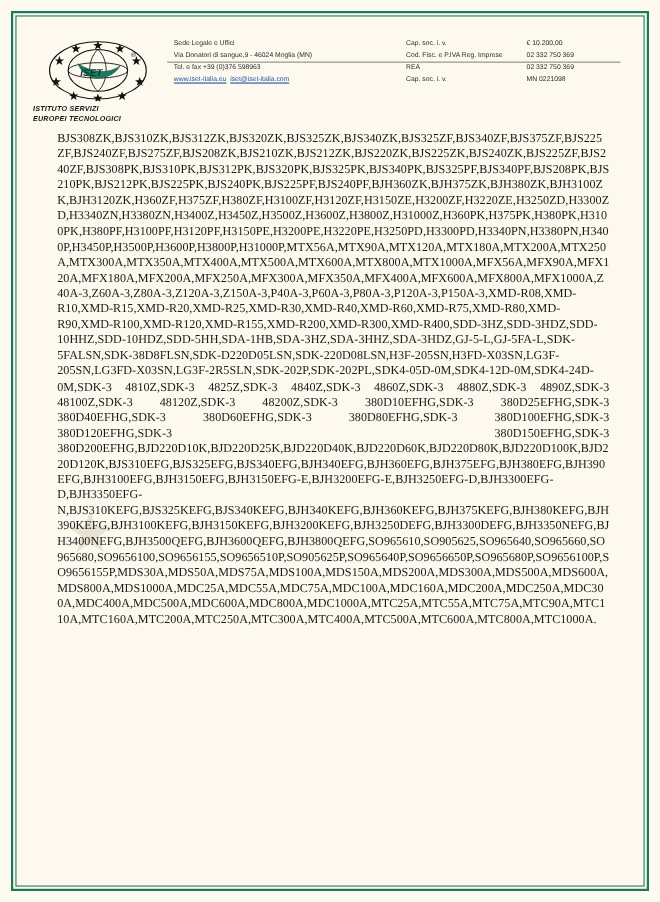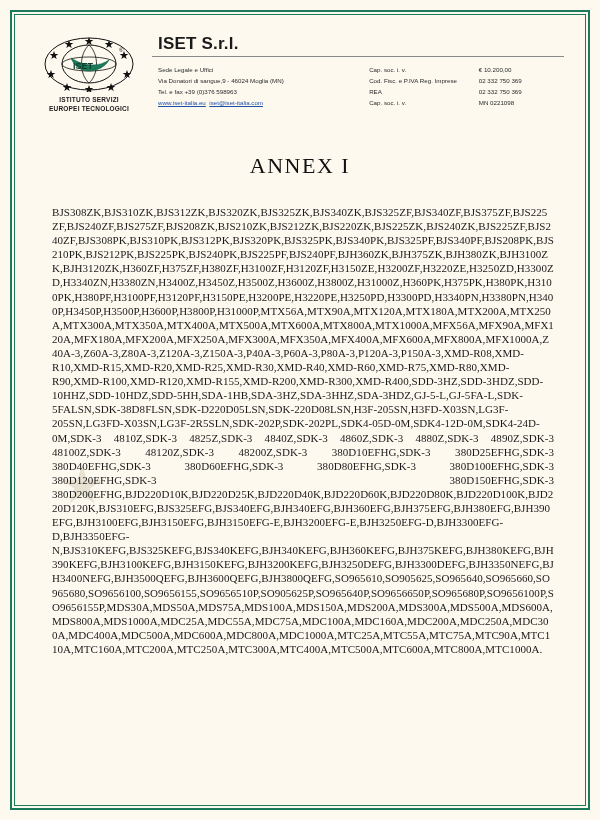--- a/index.html
+++ b/index.html
@@ -67,22 +67,23 @@
   .header {
     position: relative;
     display: flex;
     align-items: flex-start;
     padding: 10px 14px 6px 8px;
     z-index: 2;
   }
   .logo-block {
     width: 118px;
     flex: 0 0 118px;
-    text-align: center;
+    text-align: left;
     padding-top: 4px;
+    font-style: italic;
   }
   .logo-circle-wrap {
     position: relative;
     width: 92px;
     height: 56px;
     margin: 0 auto;
   }
   .logo-svg { display: block; }
   .logo-caption {
     margin-top: 4px;
@@ -200,21 +201,20 @@
             <text x="76" y="16" font-family="Liberation Sans, sans-serif" font-size="6" fill="#111">®</text>
           </svg>
         </div>
         <div class="logo-caption">
           <div>ISTITUTO SERVIZI</div>
           <div>EUROPEI TECNOLOGICI</div>
         </div>
       </div>
 
       <div class="company-block">
-        <div class="company-name">ISET S.r.l.</div>
         <table class="company-table">
           <tbody>
             <tr>
               <td class="left">Sede Legale e Uffici</td>
               <td class="mid">Cap. soc. i. v.</td>
               <td class="right">€ 10.200,00</td>
             </tr>
             <tr>
               <td class="left">Via Donatori di sangue,9 - 46024 Moglia (MN)</td>
               <td class="mid">Cod. Fisc. e P.IVA Reg. Imprese</td>
@@ -230,18 +230,17 @@
                 <a class="link" href="#">www.iset-italia.eu</a><span>&nbsp; </span><a class="link" href="#">iset@iset-italia.com</a>
               </td>
               <td class="mid">Cap. soc. i. v.</td>
               <td class="right">MN 0221098</td>
             </tr>
           </tbody>
         </table>
       </div>
     </div>
 
-    <div class="doc-title">ANNEX I</div>
 
     <div class="codes">BJS308ZK,BJS310ZK,BJS312ZK,BJS320ZK,BJS325ZK,BJS340ZK,BJS325ZF,BJS340ZF,BJS375ZF,BJS225ZF,BJS240ZF,BJS275ZF,BJS208ZK,BJS210ZK,BJS212ZK,BJS220ZK,BJS225ZK,BJS240ZK,BJS225ZF,BJS240ZF,BJS308PK,BJS310PK,BJS312PK,BJS320PK,BJS325PK,BJS340PK,BJS325PF,BJS340PF,BJS208PK,BJS210PK,BJS212PK,BJS225PK,BJS240PK,BJS225PF,BJS240PF,BJH360ZK,BJH375ZK,BJH380ZK,BJH3100ZK,BJH3120ZK,H360ZF,H375ZF,H380ZF,H3100ZF,H3120ZF,H3150ZE,H3200ZF,H3220ZE,H3250ZD,H3300ZD,H3340ZN,H3380ZN,H3400Z,H3450Z,H3500Z,H3600Z,H3800Z,H31000Z,H360PK,H375PK,H380PK,H3100PK,H380PF,H3100PF,H3120PF,H3150PE,H3200PE,H3220PE,H3250PD,H3300PD,H3340PN,H3380PN,H3400P,H3450P,H3500P,H3600P,H3800P,H31000P,MTX56A,MTX90A,MTX120A,MTX180A,MTX200A,MTX250A,MTX300A,MTX350A,MTX400A,MTX500A,MTX600A,MTX800A,MTX1000A,MFX56A,MFX90A,MFX120A,MFX180A,MFX200A,MFX250A,MFX300A,MFX350A,MFX400A,MFX600A,MFX800A,MFX1000A,Z40A-3,Z60A-3,Z80A-3,Z120A-3,Z150A-3,P40A-3,P60A-3,P80A-3,P120A-3,P150A-3,XMD-R08,XMD-R10,XMD-R15,XMD-R20,XMD-R25,XMD-R30,XMD-R40,XMD-R60,XMD-R75,XMD-R80,XMD-R90,XMD-R100,XMD-R120,XMD-R155,XMD-R200,XMD-R300,XMD-R400,SDD-3HZ,SDD-3HDZ,SDD-10HHZ,SDD-10HDZ,SDD-5HH,SDA-1HB,SDA-3HZ,SDA-3HHZ,SDA-3HDZ,GJ-5-L,GJ-5FA-L,SDK-5FALSN,SDK-38D8FLSN,SDK-D220D05LSN,SDK-220D08LSN,H3F-205SN,H3FD-X03SN,LG3F-205SN,LG3FD-X03SN,LG3F-2R5SLN,SDK-202P,SDK-202PL,SDK4-05D-0M,SDK4-12D-0M,SDK4-24D-0M,SDK-3 4810Z,SDK-3 4825Z,SDK-3 4840Z,SDK-3 4860Z,SDK-3 4880Z,SDK-3 4890Z,SDK-3 48100Z,SDK-3 48120Z,SDK-3 48200Z,SDK-3 380D10EFHG,SDK-3 380D25EFHG,SDK-3 380D40EFHG,SDK-3 380D60EFHG,SDK-3 380D80EFHG,SDK-3 380D100EFHG,SDK-3 380D120EFHG,SDK-3 380D150EFHG,SDK-3 380D200EFHG,BJD220D10K,BJD220D25K,BJD220D40K,BJD220D60K,BJD220D80K,BJD220D100K,BJD220D120K,BJS310EFG,BJS325EFG,BJS340EFG,BJH340EFG,BJH360EFG,BJH375EFG,BJH380EFG,BJH390EFG,BJH3100EFG,BJH3150EFG,BJH3150EFG-E,BJH3200EFG-E,BJH3250EFG-D,BJH3300EFG-D,BJH3350EFG-N,BJS310KEFG,BJS325KEFG,BJS340KEFG,BJH340KEFG,BJH360KEFG,BJH375KEFG,BJH380KEFG,BJH390KEFG,BJH3100KEFG,BJH3150KEFG,BJH3200KEFG,BJH3250DEFG,BJH3300DEFG,BJH3350NEFG,BJH3400NEFG,BJH3500QEFG,BJH3600QEFG,BJH3800QEFG,SO965610,SO905625,SO965640,SO965660,SO965680,SO9656100,SO9656155,SO9656510P,SO905625P,SO965640P,SO9656650P,SO965680P,SO9656100P,SO9656155P,MDS30A,MDS50A,MDS75A,MDS100A,MDS150A,MDS200A,MDS300A,MDS500A,MDS600A,MDS800A,MDS1000A,MDC25A,MDC55A,MDC75A,MDC100A,MDC160A,MDC200A,MDC250A,MDC300A,MDC400A,MDC500A,MDC600A,MDC800A,MDC1000A,MTC25A,MTC55A,MTC75A,MTC90A,MTC110A,MTC160A,MTC200A,MTC250A,MTC300A,MTC400A,MTC500A,MTC600A,MTC800A,MTC1000A.</div>
 
   </div>
 </div>
 
 </body></html>

